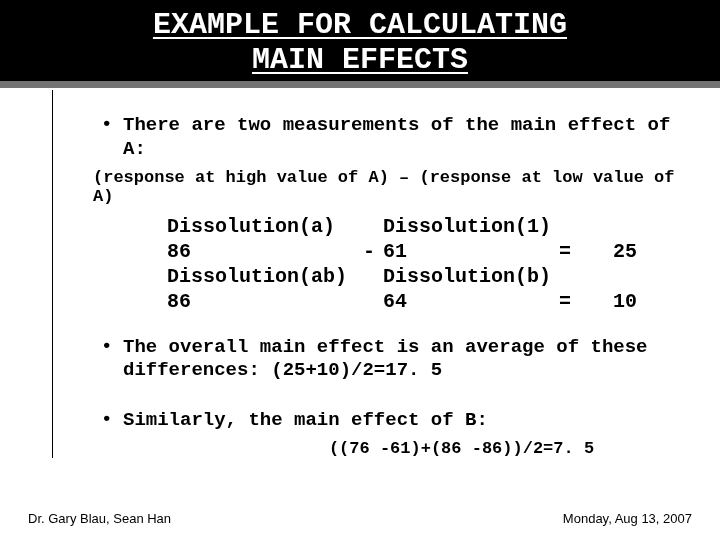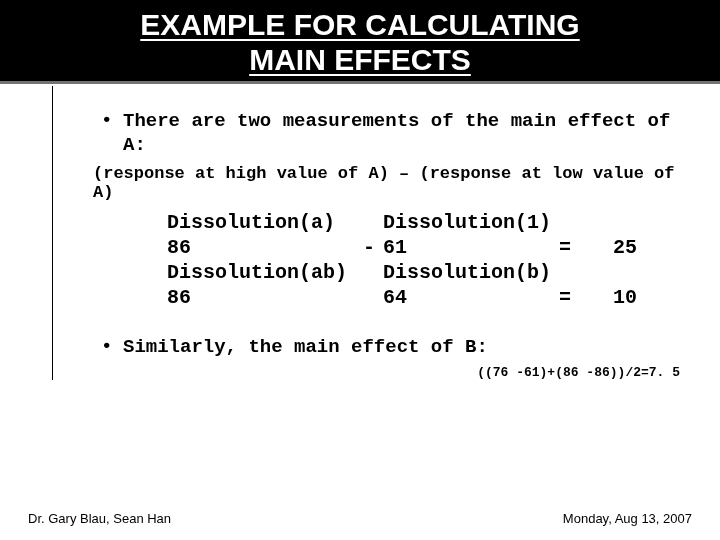--- a/index.html
+++ b/index.html
@@ -10,21 +10,22 @@
     background: #ffffff;
     font-family: Arial, Helvetica, sans-serif;
     position: relative;
     overflow: hidden;
   }
   .title-block {
     background: #000000;
     color: #ffffff;
     text-align: center;
     padding: 8px 8px 4px 8px;
-    border-bottom: 3px solid #737373;
+    border-bottom: 7px solid #737373;
+    font-family: Liberation Mono, monospace;
   }
   .title-text {
     font-size: 30px;
     font-weight: bold;
     line-height: 1.15;
     text-decoration: underline;
     text-decoration-thickness: 2px;
     text-underline-offset: 4px;
   }
   .content {
@@ -63,22 +64,22 @@
     vertical-align: top;
     line-height: 1.25;
   }
   .col-left { width: 175px; }
   .col-op { width: 20px; text-align: right; }
   .col-right { width: 165px; }
   .col-eq { width: 20px; text-align: left; }
   .col-res { width: 50px; text-align: right; }
   .center-line {
     font-weight: bold;
-    font-size: 13px;
-    text-align: right;
+    font-size: 17px;
+    text-align: center;
     margin-left: 120px;
     margin-top: 2px;
   }
   .footer {
     position: absolute;
     bottom: 14px;
     left: 0;
     width: 720px;
     font-size: 13px;
     color: #000;
@@ -136,20 +137,23 @@
     <tr>
       <td class="col-left">86</td>
       <td class="col-op"></td>
       <td class="col-right"> 64</td>
       <td class="col-eq">=</td>
       <td class="col-res">10</td>
     </tr>
   </tbody>
     </table>
 
+  <div class="bullet" style="margin-top:22px">
+    <span>The overall main effect is an average of these differences:  </span><span>(25+10)/2=17. 5</span>
+  </div>
 
   <div class="bullet" style="margin-top:26px">Similarly, the main effect of B:</div>
   <div class="center-line">((76 -61)+(86 -86))/2=7. 5</div>
 
 </div>
 
 <div class="footer">
   <div class="footer-left">Dr. Gary Blau, Sean Han</div>
   <div class="footer-right">Monday, Aug 13, 2007</div>
 </div>

